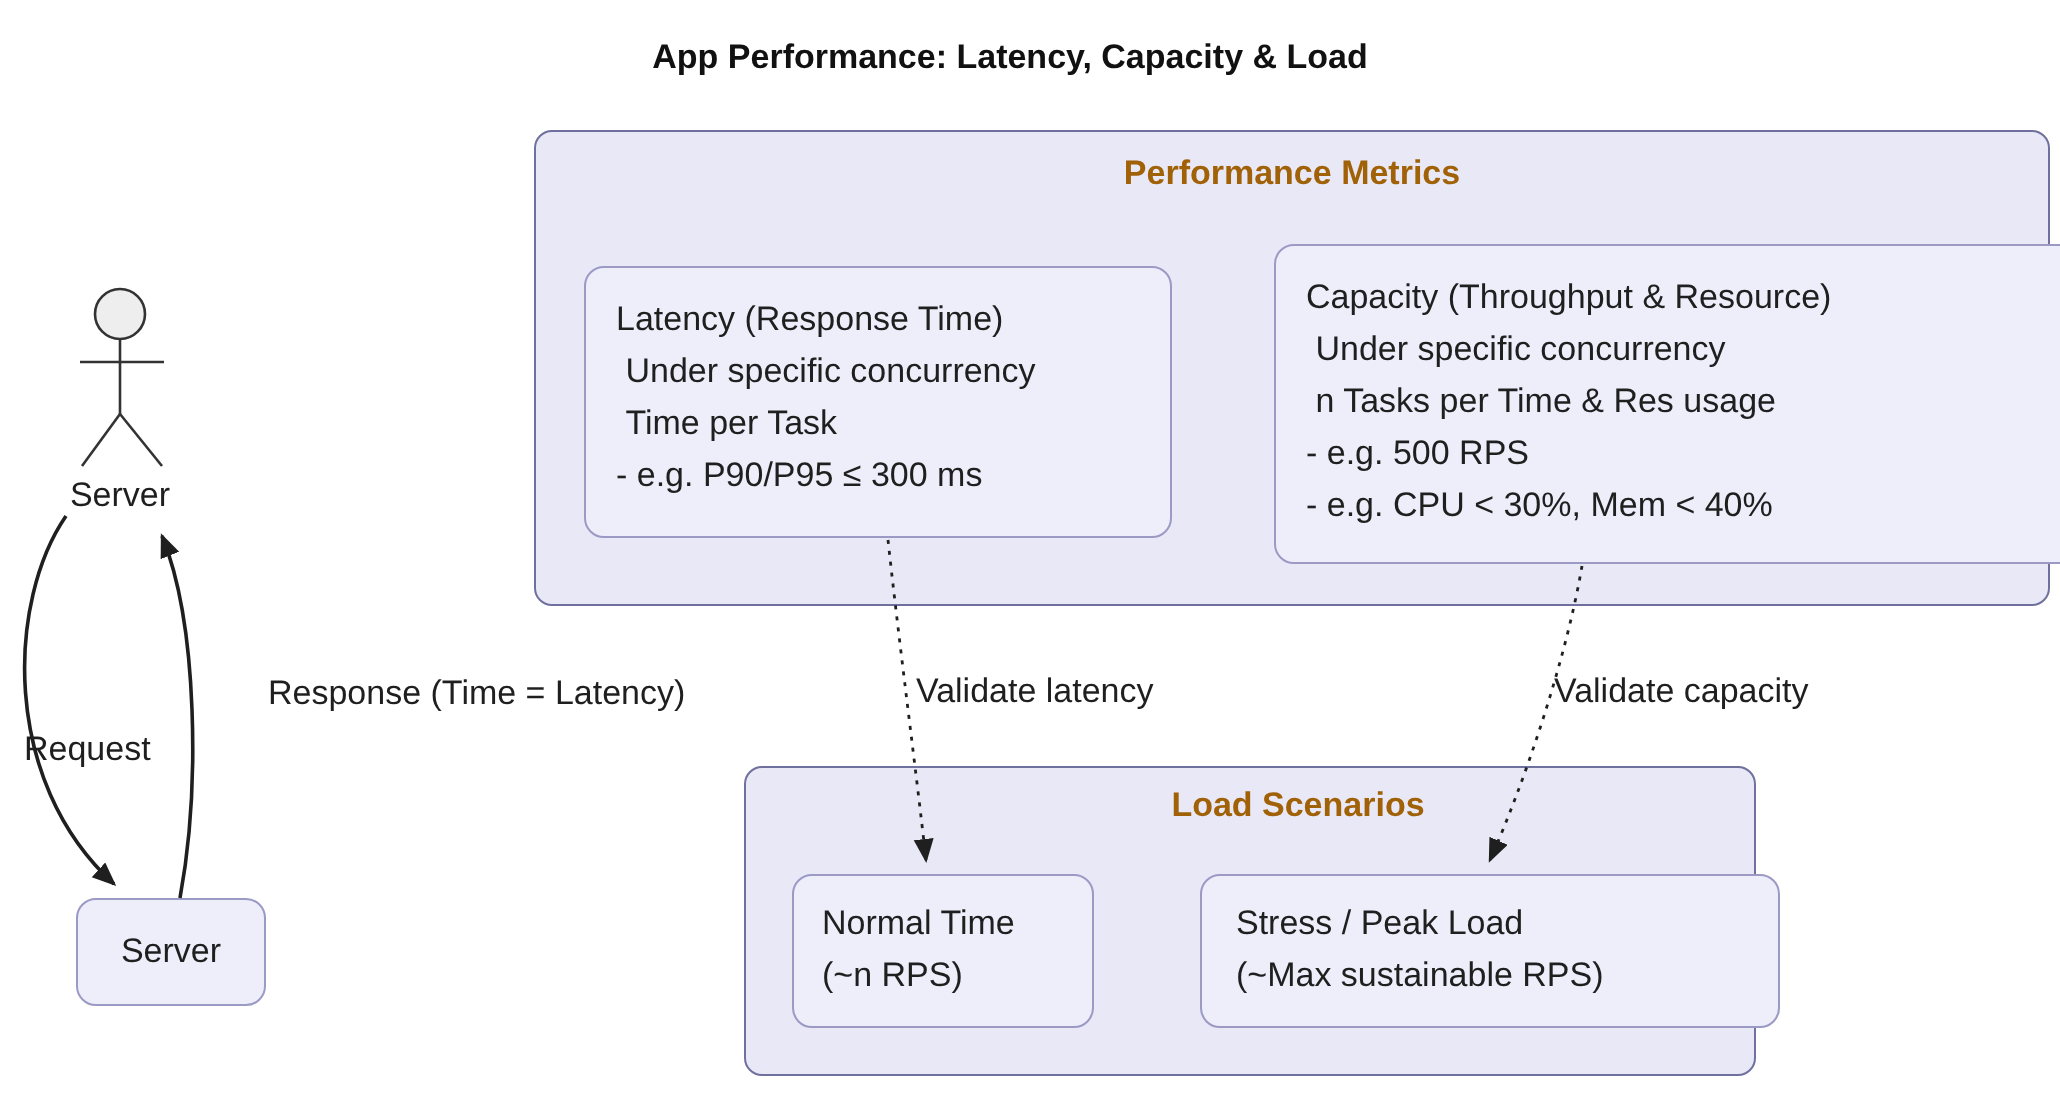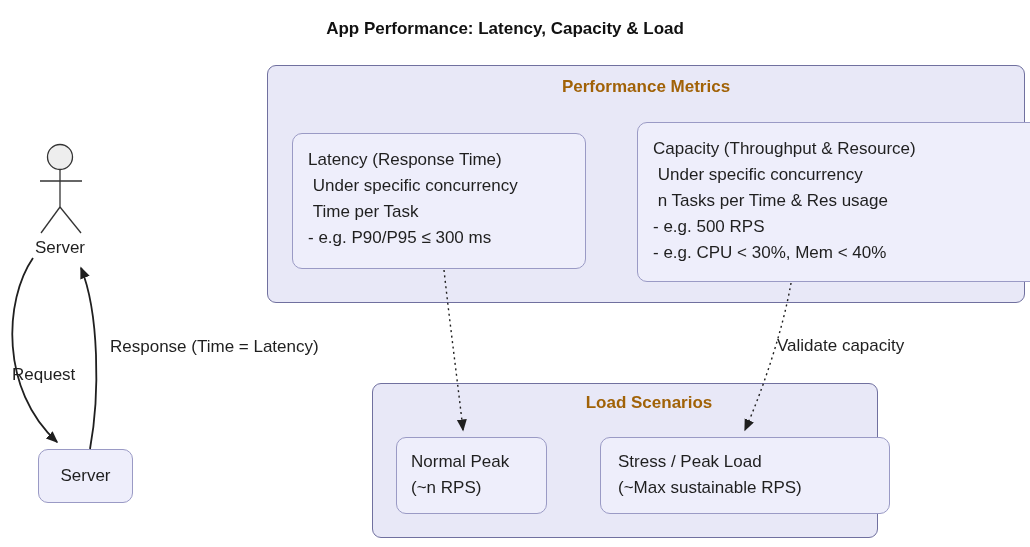--- a/index.html
+++ b/index.html
@@ -61,21 +61,21 @@
   .cluster-load        { left: 372px; top: 383px; width: 506px; height: 155px; }
   .cluster-load        .cluster-title { top: 9px; padding-left: 48px; }
   .edge-label {
     position: absolute;
     font-size: 17px;
     color: #1f1f1f;
     white-space: nowrap;
   }
   .label-client   { left: 20px;  top: 238px; width: 80px; text-align: center; }
   .label-request  { left: 12px;  top: 337px; margin-top: 28px; }
-  .label-response { left: 110px;  top: 337px; }
+  .label-response { left: 96px;  top: 337px; padding-left: 38px; }
   .label-validate-latency  { left: 458px; top: 336px; }
   .label-validate-capacity { left: 777px; top: 336px; }
   .arrows-layer {
     position: absolute;
     left: 0; top: 0;
     pointer-events: none;
   }
 </style>
 </head>
 <body>
@@ -101,36 +101,37 @@
     <div class="node-line"> n Tasks per Time &amp; Res usage</div>
     <div class="node-line">- e.g. 500 RPS</div>
     <div class="node-line">- e.g. CPU &lt; 30%, Mem &lt; 40%</div>
   </div>
 
   <div class="cluster cluster-load">
     <div class="cluster-title">Load Scenarios</div>
   </div>
 
   <div class="node node-normal">
-    <div class="node-line">Normal Peak</div>
+    <div class="node-line">Normal Time</div>
     <div class="node-line">(~n RPS)</div>
   </div>
 
   <div class="node node-stress">
     <div class="node-line">Stress / Peak Load</div>
     <div class="node-line">(~Max sustainable RPS)</div>
   </div>
 
   <div class="node node-server">
     <span>Server</span>
   </div>
 
   <div class="edge-label label-client">Server</div>
   <div class="edge-label label-request">Request</div>
   <div class="edge-label label-response">Response (Time = Latency)</div>
+  <div class="edge-label label-validate-latency">Validate latency</div>
   <div class="edge-label label-validate-capacity">Validate capacity</div>
 
   <svg class="arrows-layer" width="1030" height="547" viewBox="0 0 1030 547">
     <defs>
       <marker id="arrowhead" markerUnits="userSpaceOnUse" markerWidth="14" markerHeight="12" refX="10.5" refY="5" orient="auto">
         <path d="M0,0 L12,5 L0,10 z" fill="#1f1f1f"></path>
       </marker>
     </defs>
 
     <g stroke="#333333" stroke-width="1.3" fill="none">

